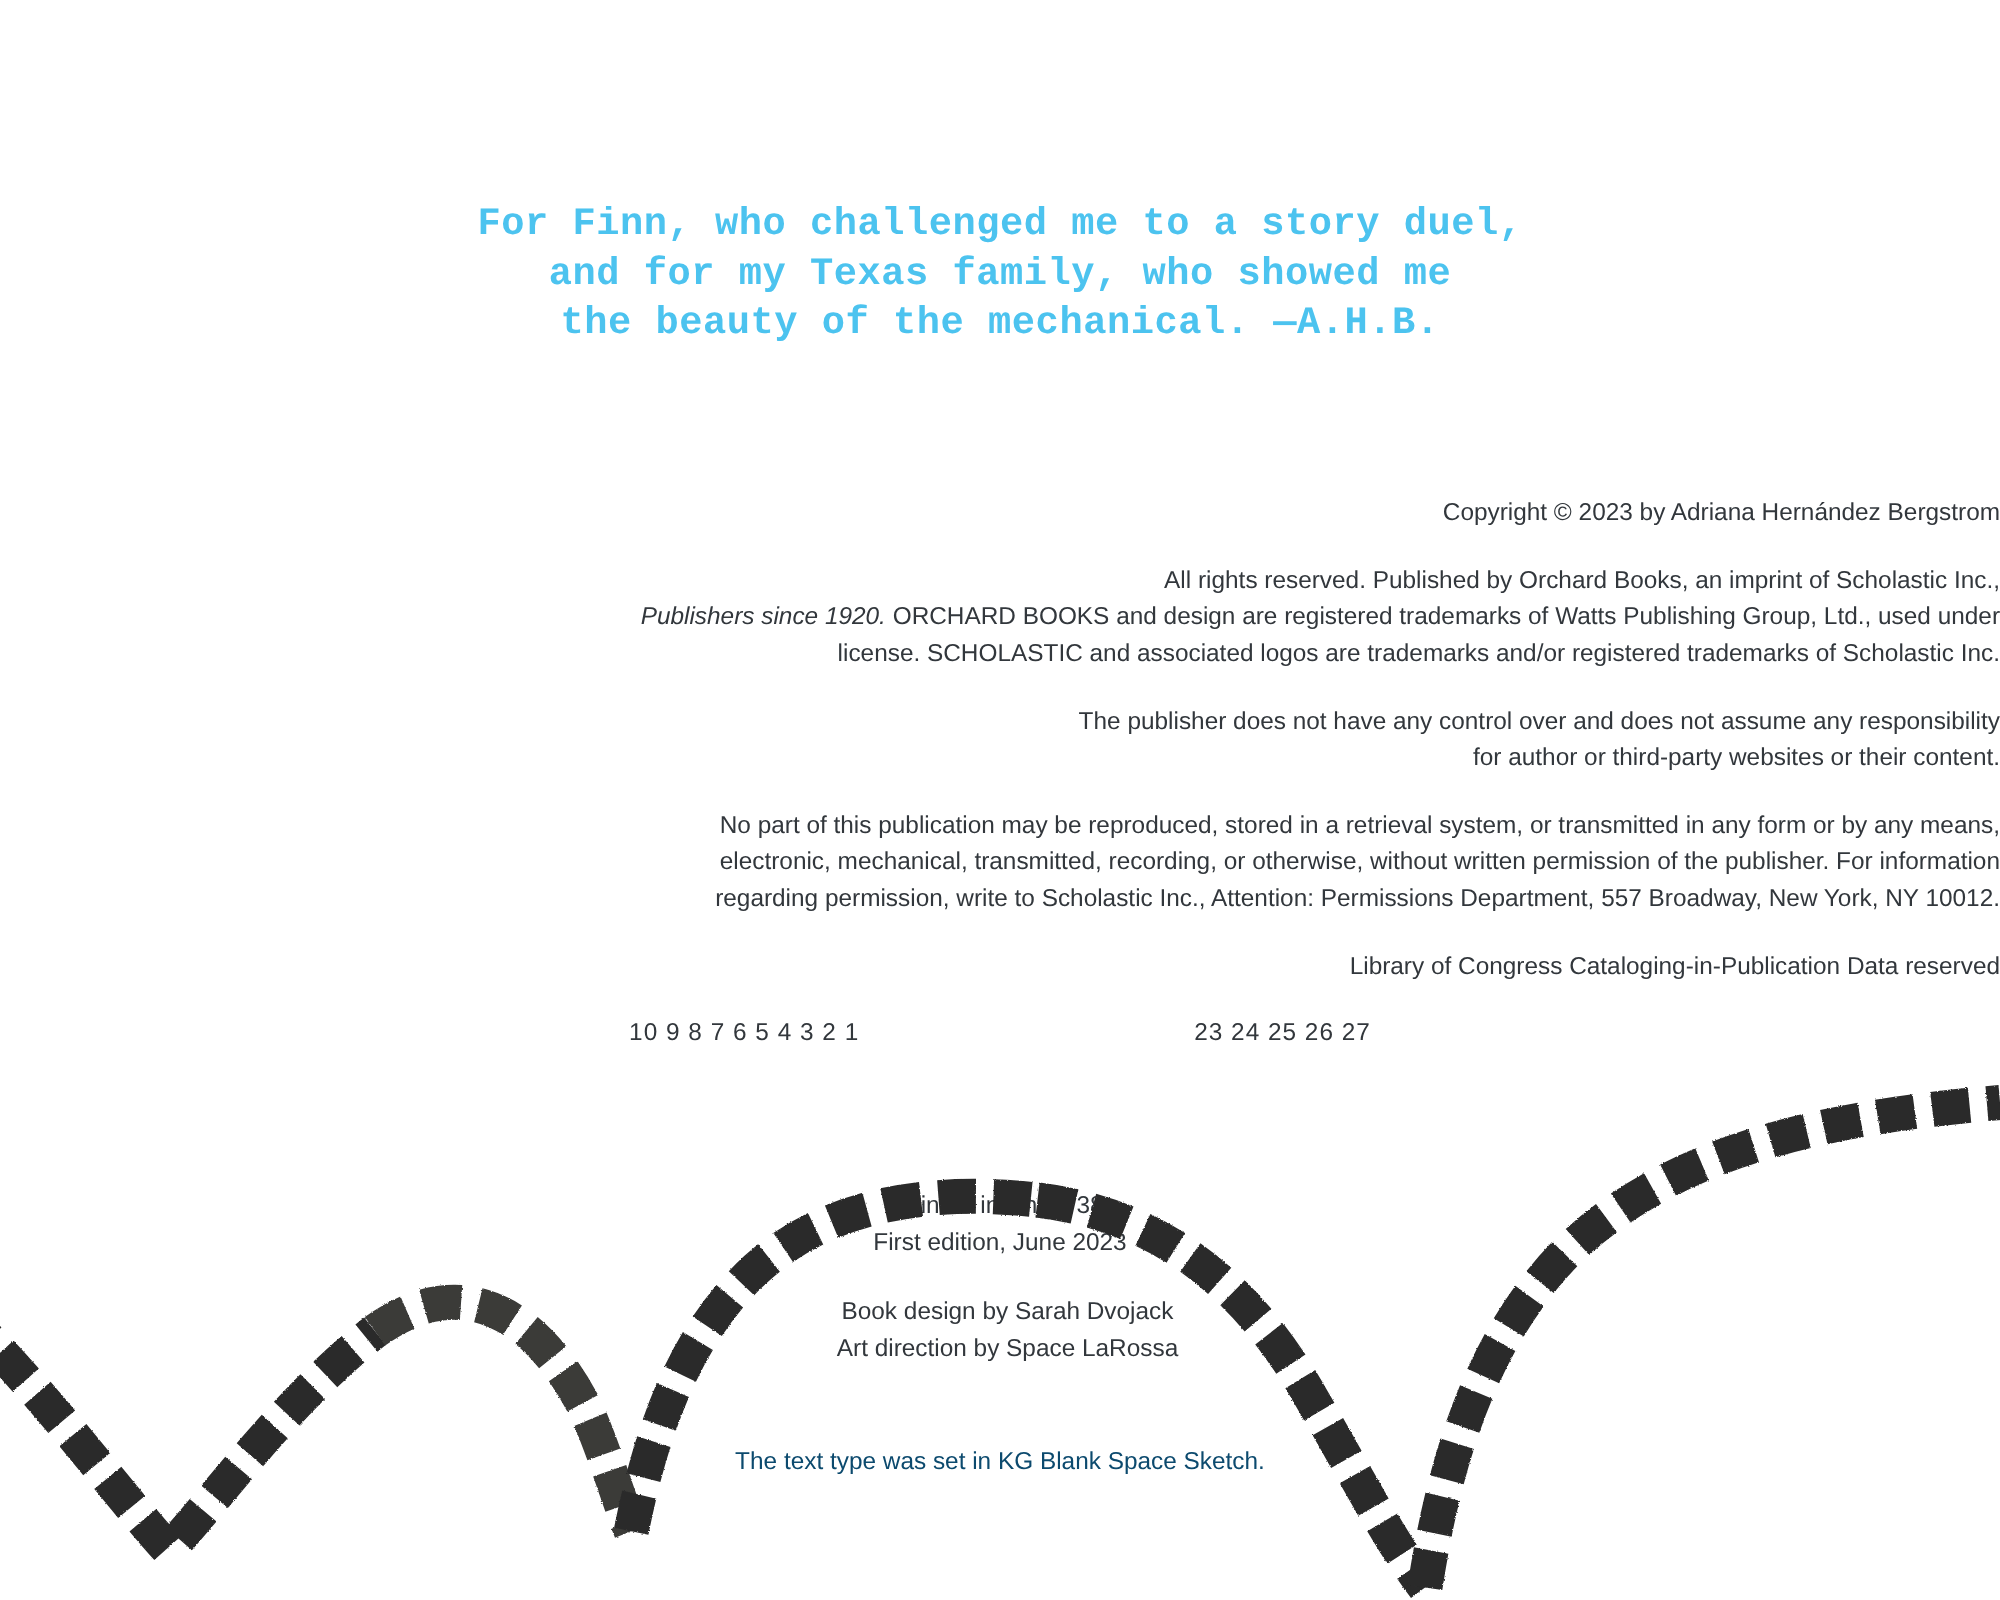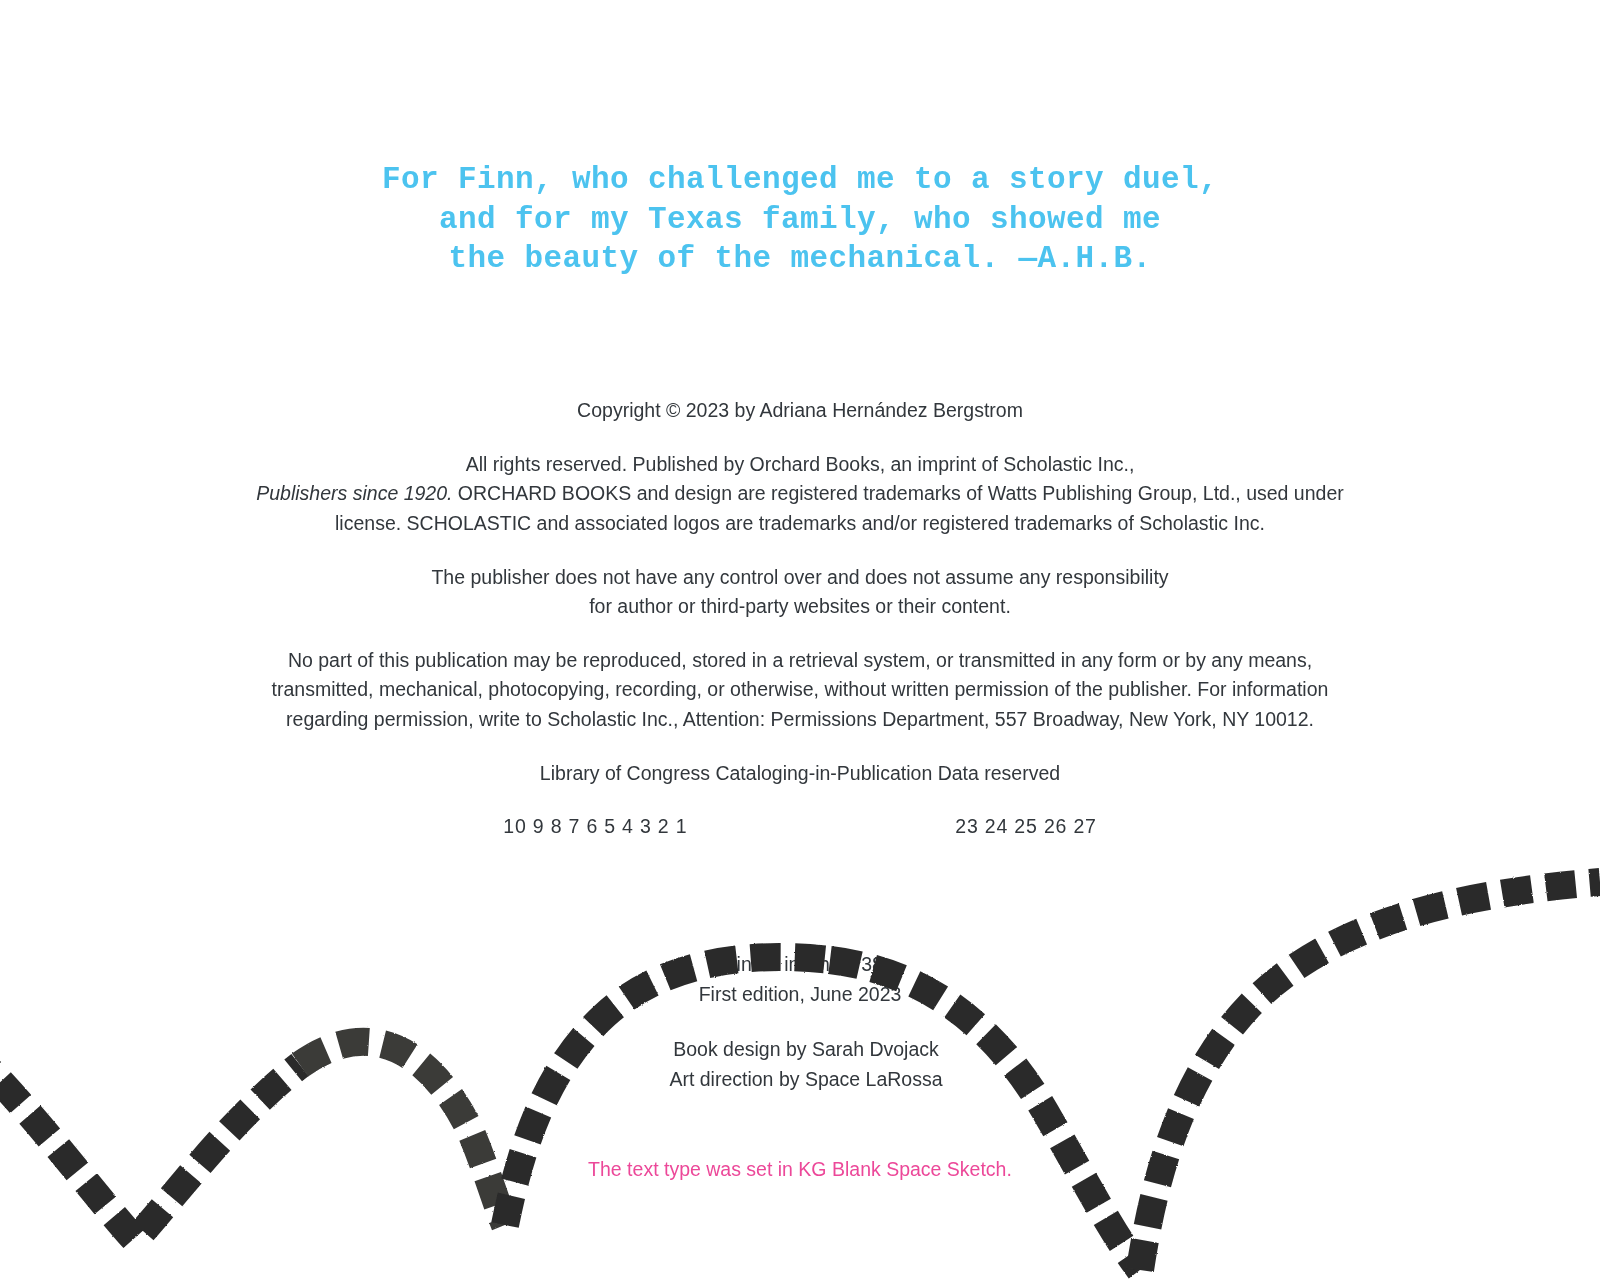--- a/index.html
+++ b/index.html
@@ -38,21 +38,21 @@
   .dedication .line {
     display: block;
   }
 
   
   .copyright {
     position: absolute;
     top: 396px;
     left: 0;
     right: 0;
-    text-align: center;
+    text-align: right;
     font-size: 19.5px;
     line-height: 1.52;
     color: #32373c;
   }
   .copyright p {
     margin: 0 0 24px 0;
   }
   .copyright em {
     font-style: italic;
   }
@@ -80,21 +80,21 @@
   }
   .late-block p:last-child { margin-bottom: 0; margin-left: 12px; }
 
   .typeline {
     position: absolute;
     top: 1158px;
     left: 0;
     right: 0;
     text-align: center;
     font-size: 19.5px;
-    color: #ec4899;
+    color: #0c4a6e;
   }
 
   
   .art {
     position: absolute;
     left: 0;
     bottom: 0;
     width: 1600px;
     height: 460px;
     pointer-events: none;
@@ -121,21 +121,21 @@
       <span>license. SCHOLASTIC and associated logos are trademarks and/or registered trademarks of Scholastic Inc.</span>
     </p>
 
     <p>
       <span>The publisher does not have any control over and does not assume any responsibility</span><br>
       <span>for author or third-party websites or their content.</span>
     </p>
 
     <p>
       <span>No part of this publication may be reproduced, stored in a retrieval system, or transmitted in any form or by any means,</span><br>
-      <span>transmitted, mechanical, photocopying, recording, or otherwise, without written permission of the publisher. For information</span><br>
+      <span>electronic, mechanical, transmitted, recording, or otherwise, without written permission of the publisher. For information</span><br>
       <span>regarding permission, write to Scholastic Inc., Attention: Permissions Department, 557 Broadway, New York, NY 10012.</span>
     </p>
 
     <p>Library of Congress Cataloging-in-Publication Data reserved</p>
 
 
     <div class="printnum-row">
       <span>10 9 8 7 6 5 4 3 2 1</span>
       <span>23 24 25 26 27</span>
     </div>

